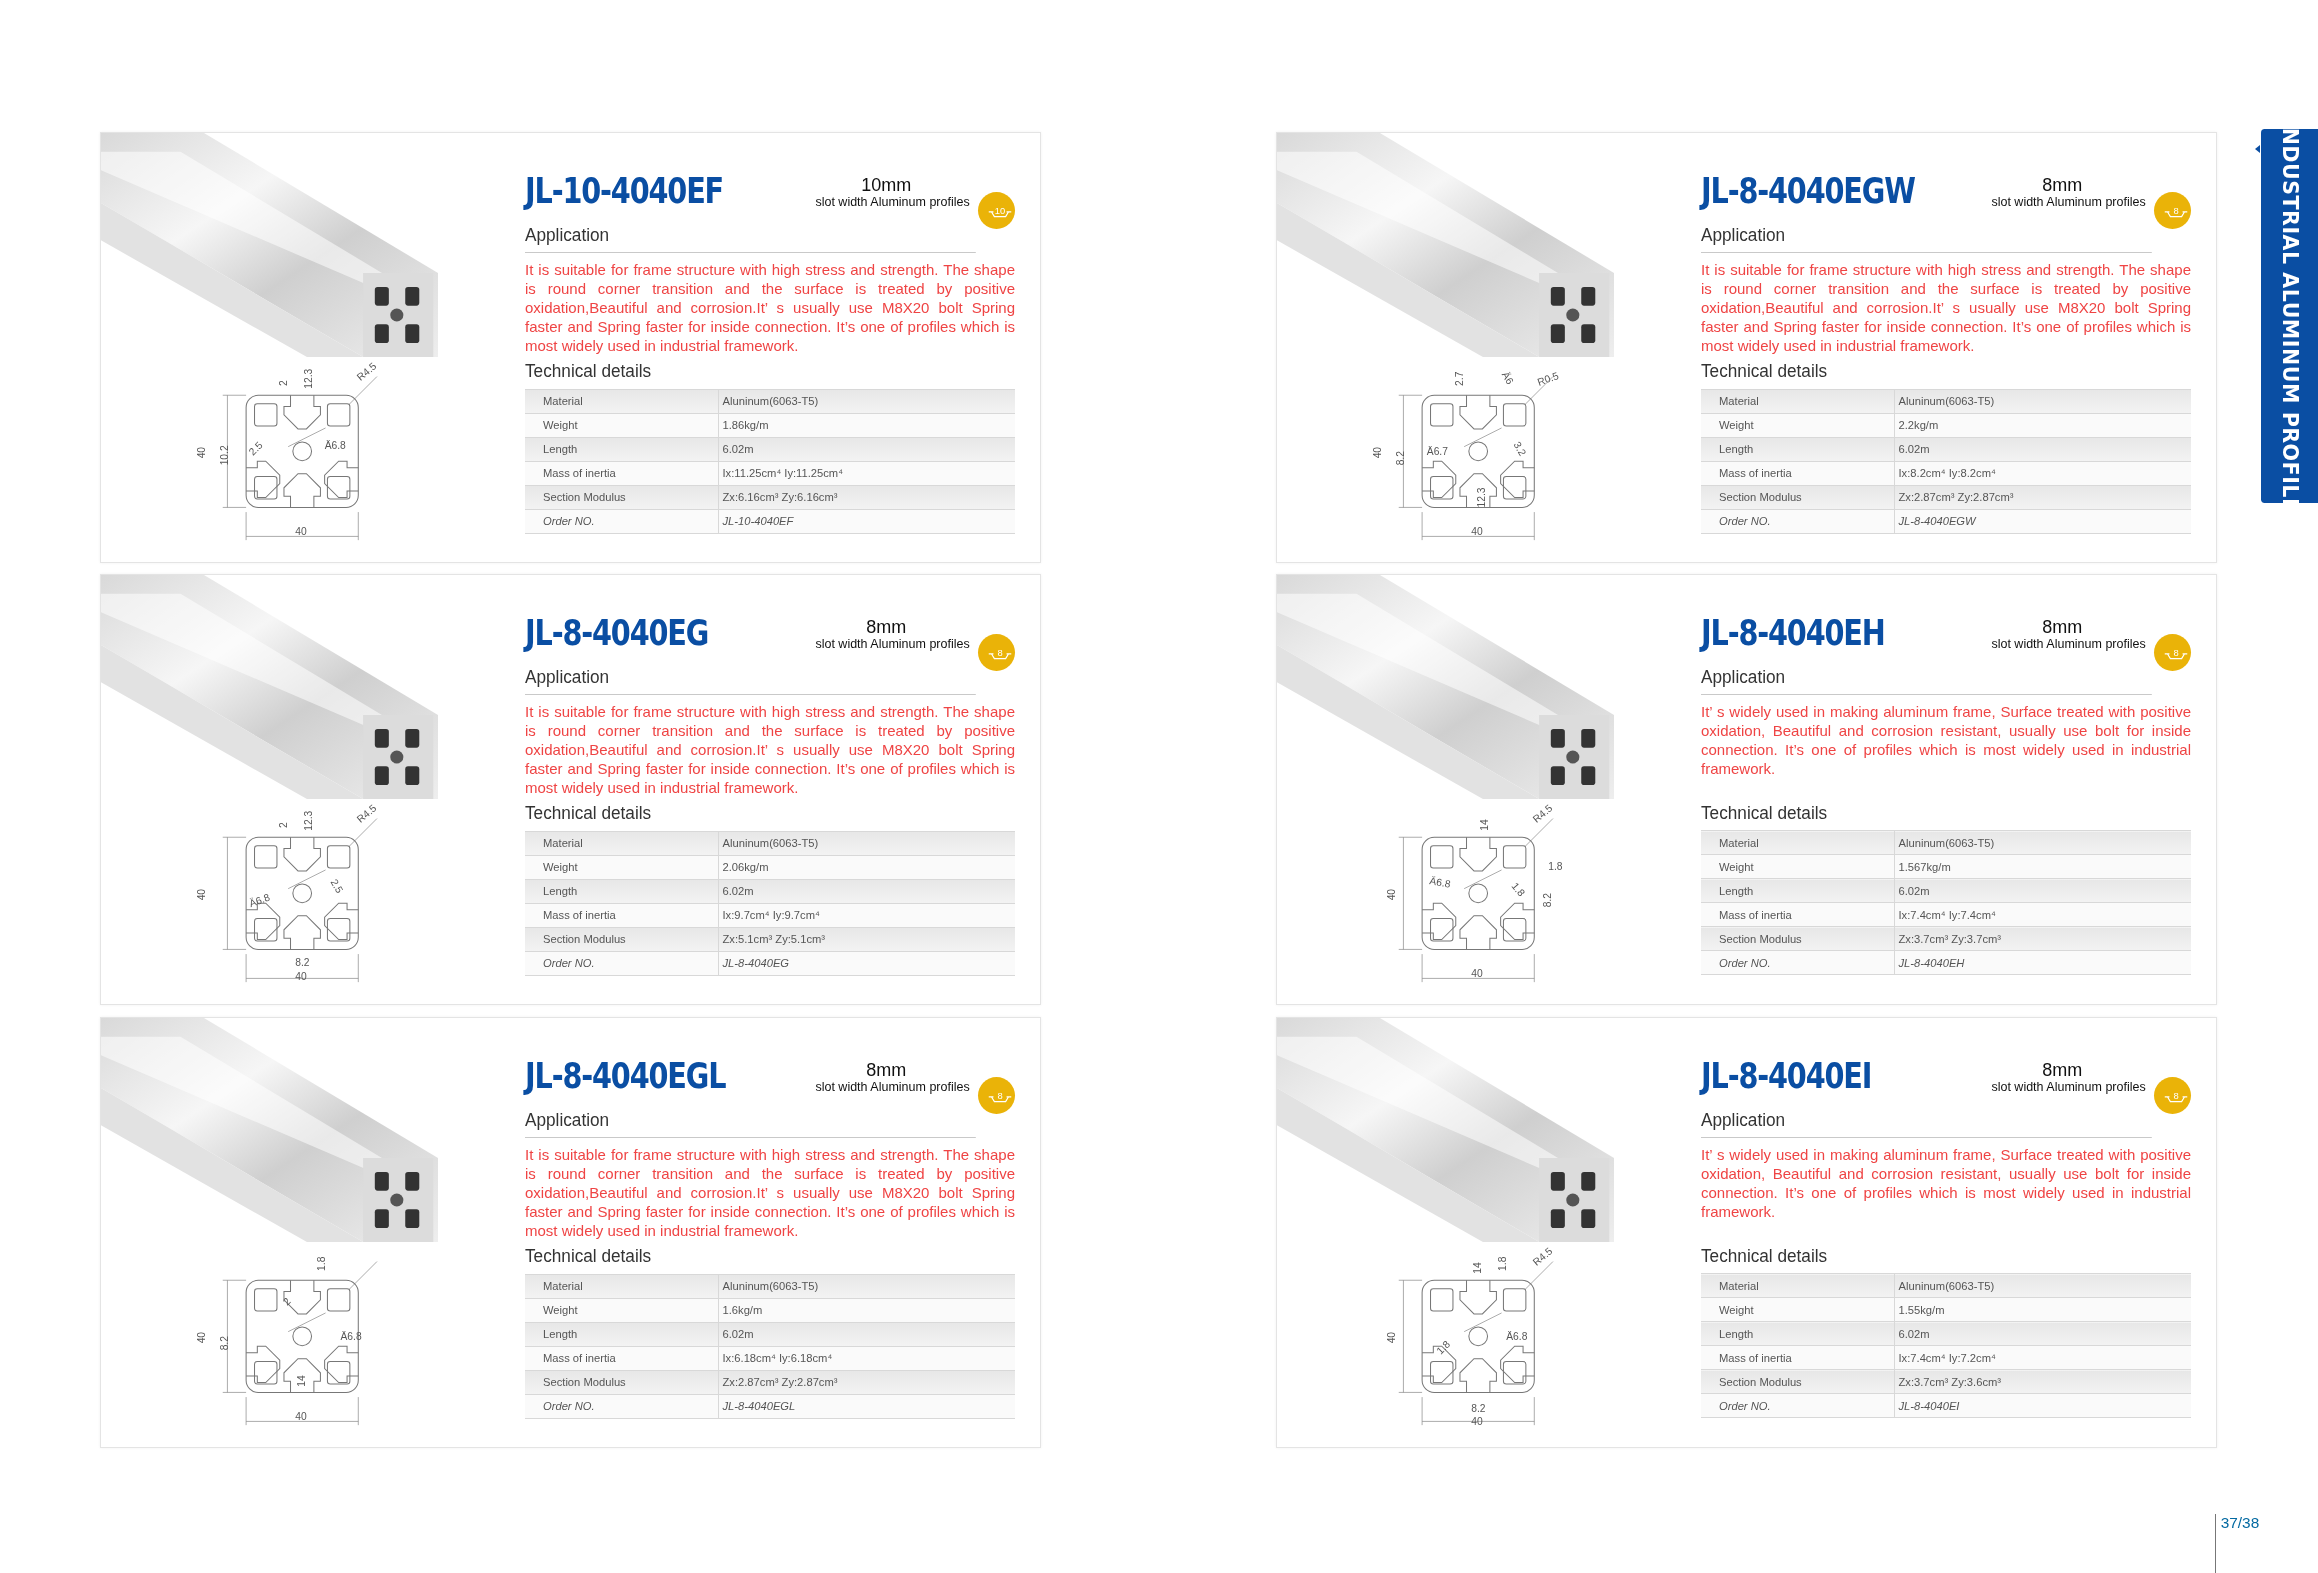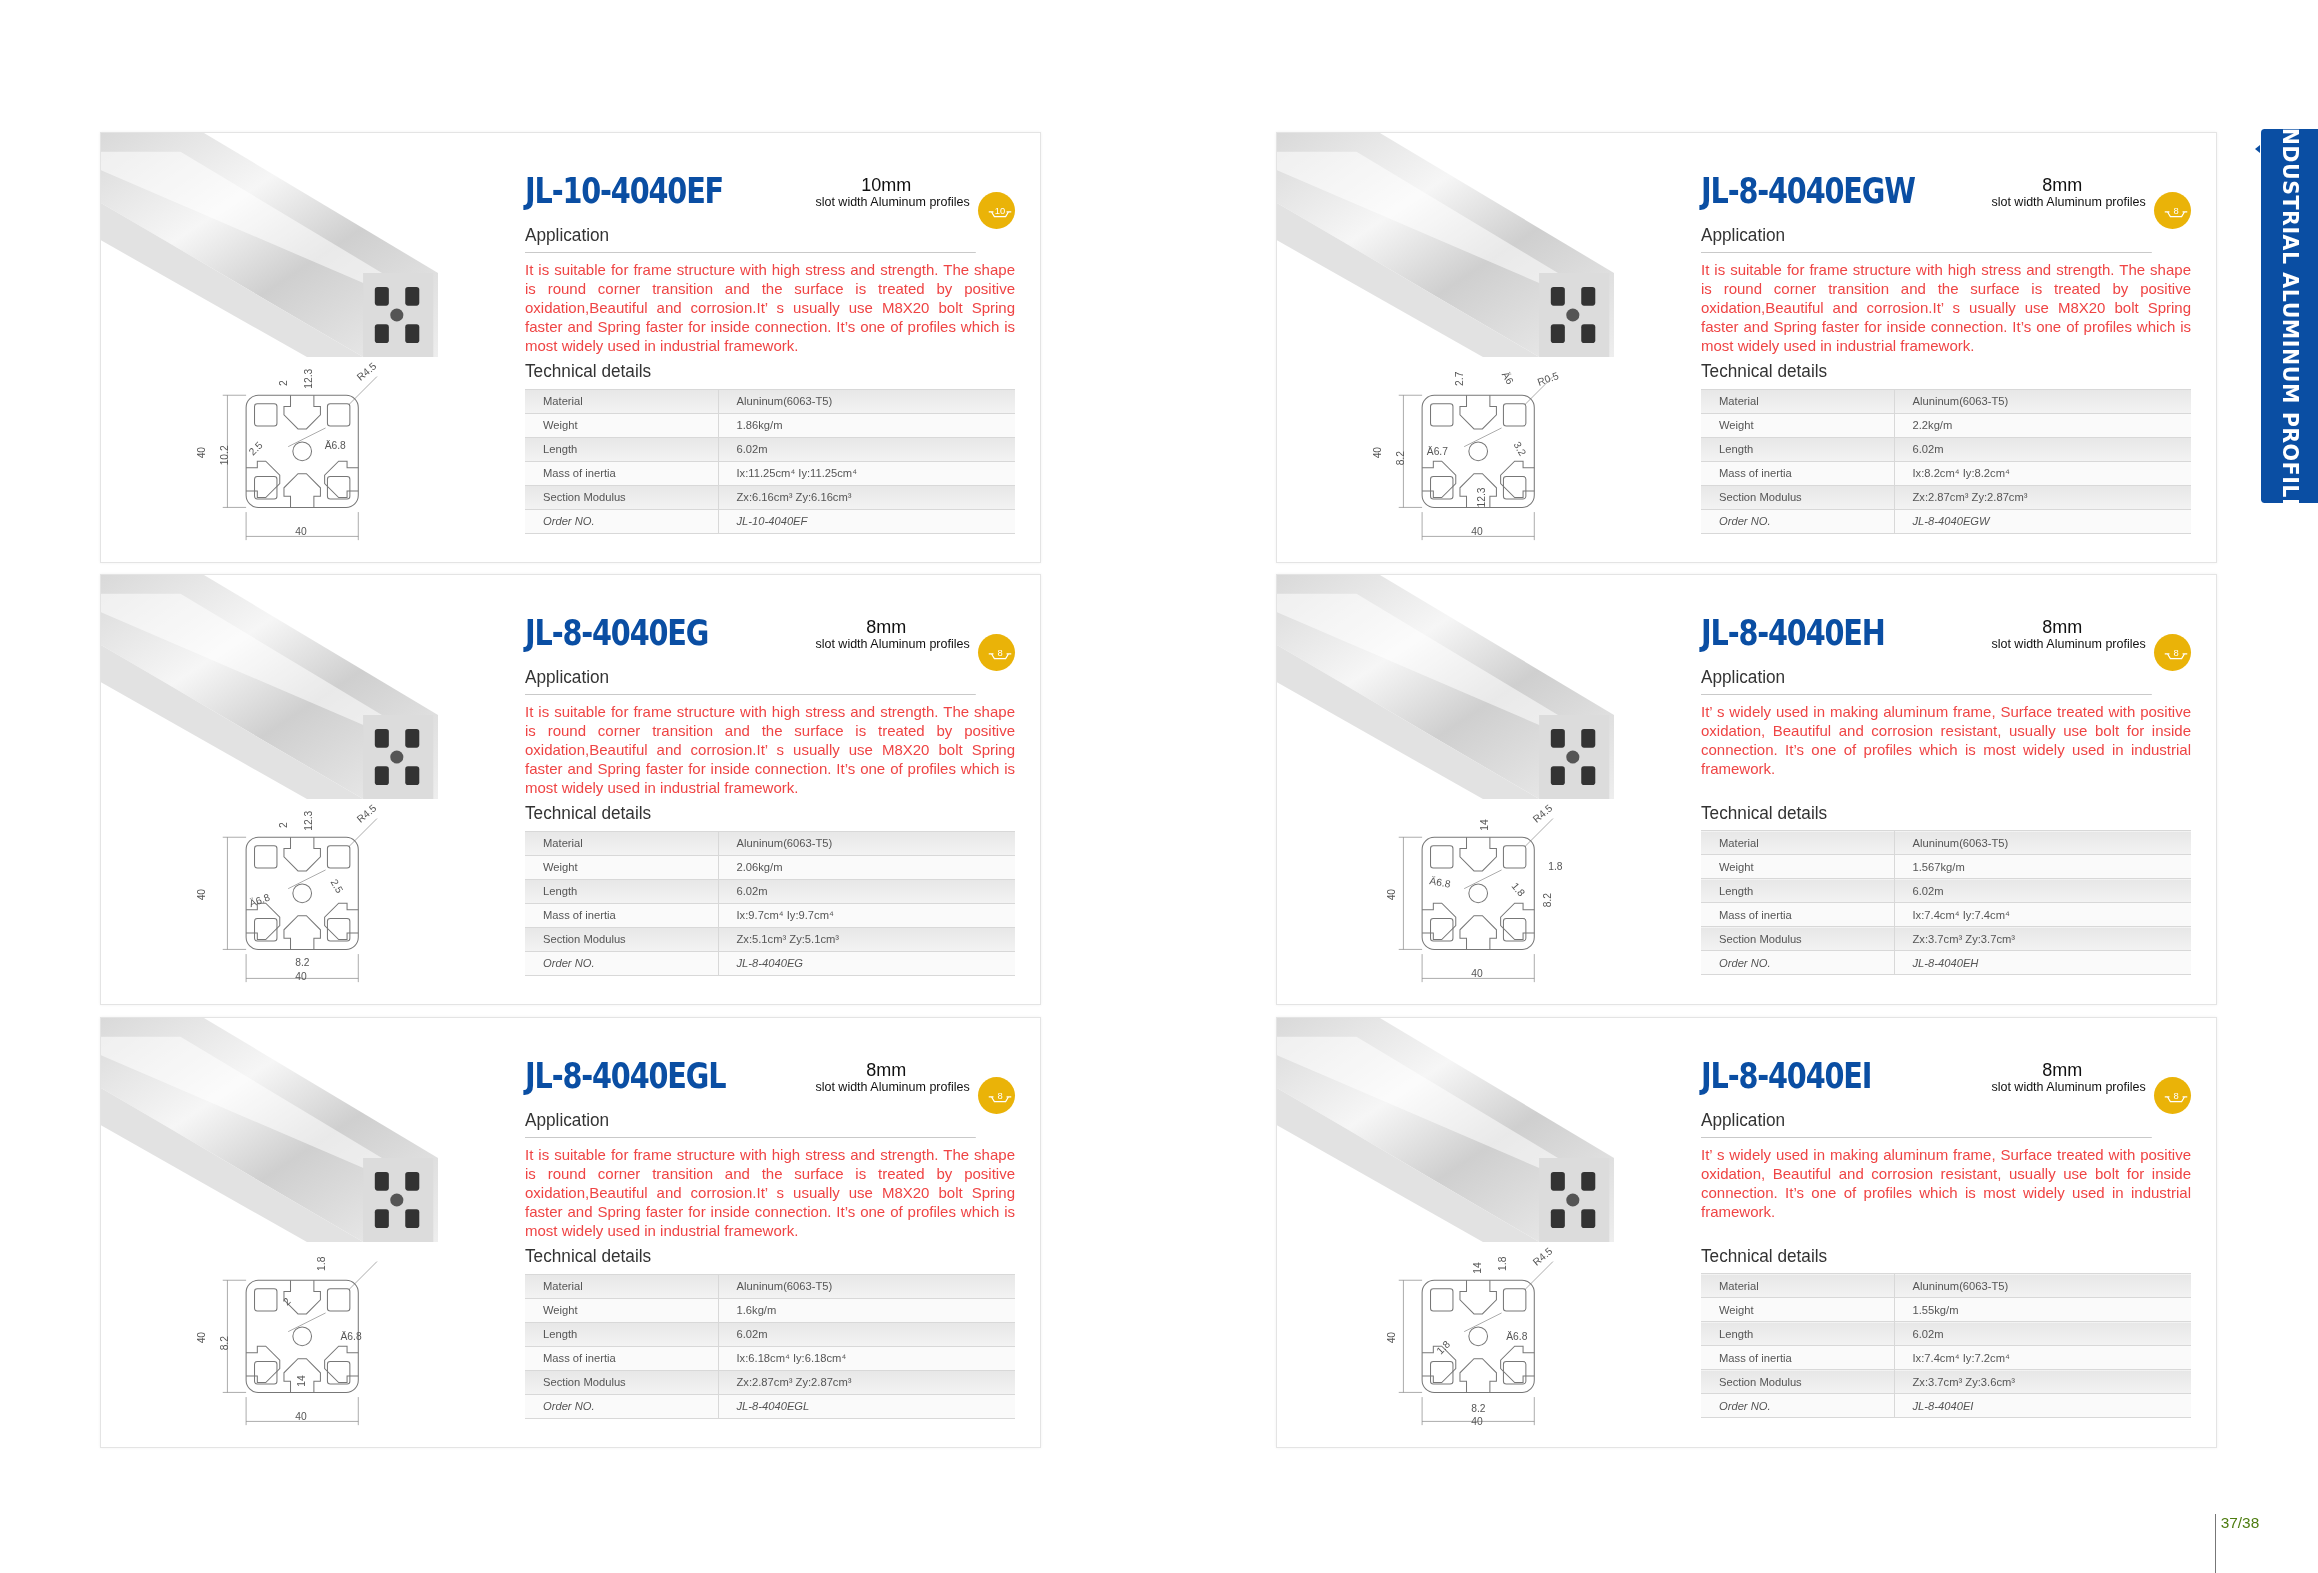--- a/index.html
+++ b/index.html
@@ -86,21 +86,21 @@
     border-collapse: collapse;
     font-size: 11.2px;
     color: #555;
   }
   table.specs tr { height: 24px; border-top: 1.4px solid #d8d8d8; }
   table.specs tr:last-child { border-bottom: 1.4px solid #d8d8d8; font-style: italic; }
   table.specs tr:nth-child(odd) { background: linear-gradient(#e7e7e7, #f3f3f3); }
   table.specs tr:nth-child(even) { background: #fafafa; }
   table.specs td { padding-left: 18px; vertical-align: middle; }
   table.specs td.label { width: 193px; border-right: 1.4px solid #d8d8d8; margin-left: 20px; }
-  table.specs td.value { padding-left: 18px; }
+  table.specs td.value { padding-left: 4px; }
 
   .side-tab {
     position: absolute;
     left: 2261px; top: 129px;
     width: 57px; height: 374px;
     background: #0a4ea3;
     border-radius: 3.7px 0 0 3.7px;
   }
   .side-tab::before {
     content: ""; position: absolute; left: -5.6px; top: 16px;
@@ -113,21 +113,21 @@
     color: #fff; font-weight: bold; font-size: 20.6px;
     font-family: "DejaVu Sans", sans-serif;
     letter-spacing: 0.5px; white-space: nowrap;
   }
 
   .page-num {
     position: absolute; left: 2215px; top: 1514px;
     height: 59px;
     border-left: 1.9px solid #777;
     padding-left: 4.7px;
-    font-size: 15.4px; color: #4d7c0f;
+    font-size: 15.4px; color: #0369a1;
   }
 </style>
 </head>
 <body>
 
 <svg width="0" height="0" style="position:absolute">
   <defs>
     <linearGradient id="alu" x1="0" y1="0" x2="1" y2="1">
       <stop offset="0" stop-color="#d9d9d9"></stop>
       <stop offset="0.35" stop-color="#f6f6f6"></stop>

